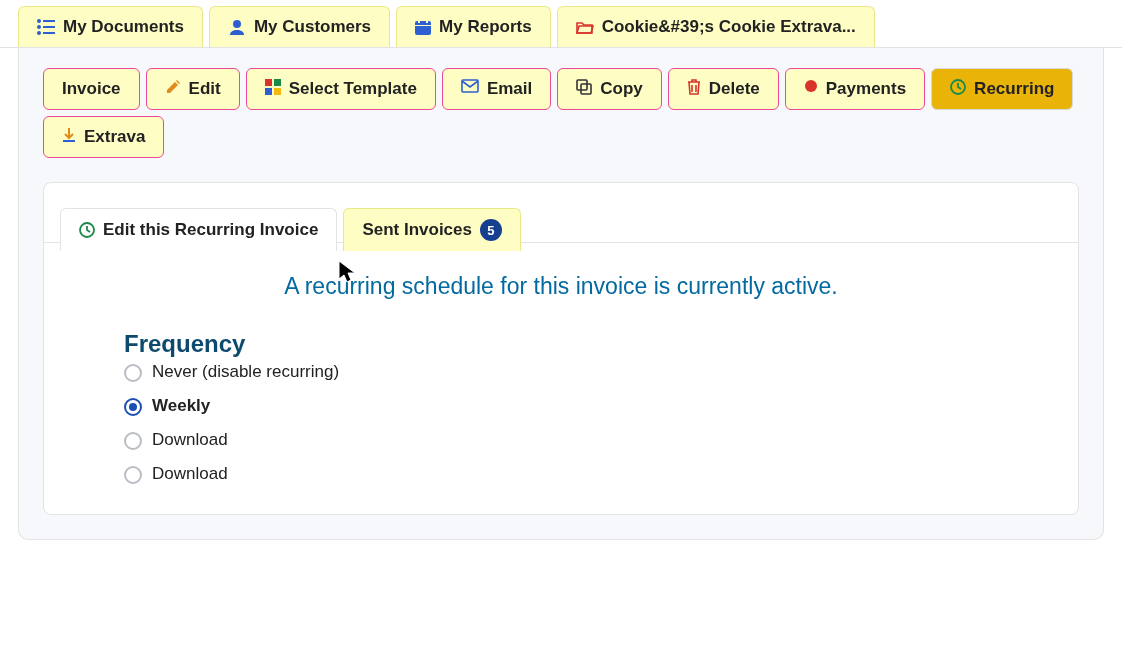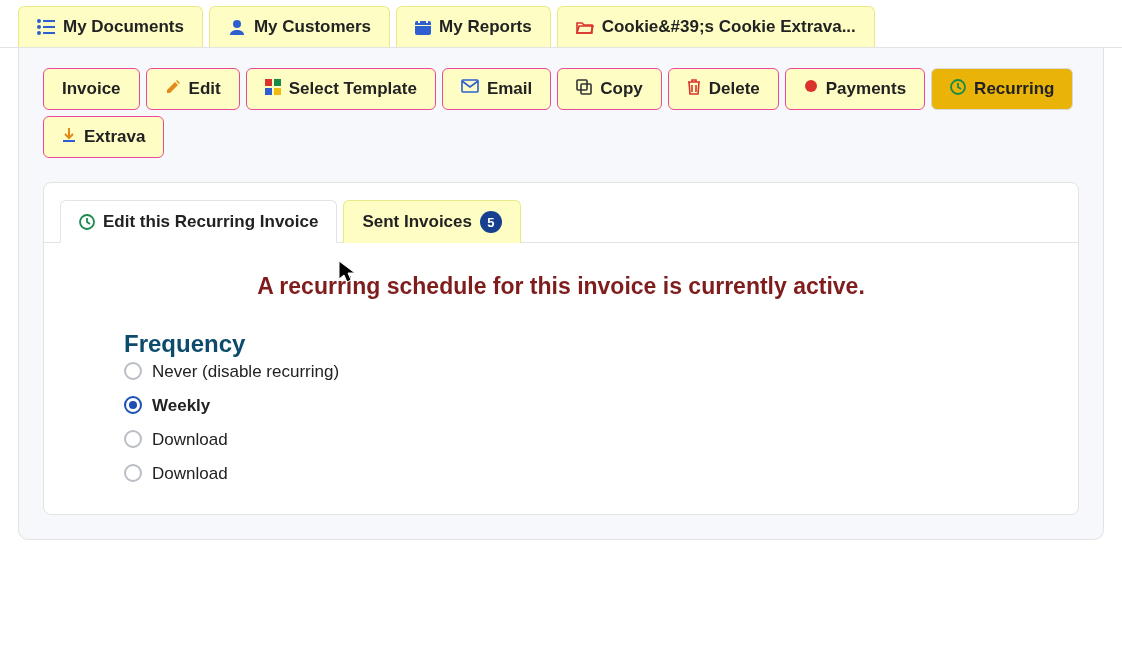--- a/index.html
+++ b/index.html
@@ -97,21 +97,21 @@
     border: 1px solid #e9e98a;
     border-bottom: none;
     border-radius: 6px 6px 0 0;
     background: #fdfdc4;
     font-size: 17px;
     font-weight: 600;
     color: #222;
     cursor: pointer;
     margin-right: 6px;
     position: relative;
-    top: 1px;
+    top: 9px;
   }
   .inner-tab.active {
     background: #fff;
     border-color: #e3e3e3;
     border-bottom: 1px solid #fff;
   }
   .badge {
     display: inline-flex;
     align-items: center;
     justify-content: center;
@@ -119,23 +119,23 @@
     height: 22px;
     padding: 0 6px;
     border-radius: 11px;
     background: #163f8f;
     color: #fff;
     font-size: 13px;
     font-weight: 700;
   }
   .status {
     text-align: center;
-    color: #7f1d1d;
+    color: #0369a1;
     font-size: 23px;
-    font-weight: 700;
+    font-weight: 400;
     padding: 30px 0 20px 0;
   }
   .section {
     padding: 10px 80px 30px 80px;
   }
   .section h2 {
     font-size: 24px;
     font-weight: 700;
     margin: 0 0 4px 0;
     color: #0c4a6e;
@@ -145,21 +145,21 @@
     font-size: 17px;
     margin-bottom: 18px;
   }
   .radio-list {
     display: flex;
     flex-direction: column;
     gap: 14px;
   }
   .radio-row {
     display: flex;
-    align-items: flex-start;
+    align-items: flex-end;
     gap: 10px;
     font-size: 17px;
     color: #222;
     cursor: pointer;
   }
   .radio {
     width: 18px;
     height: 18px;
     border: 2px solid #b9bdc4;
     border-radius: 50%;

